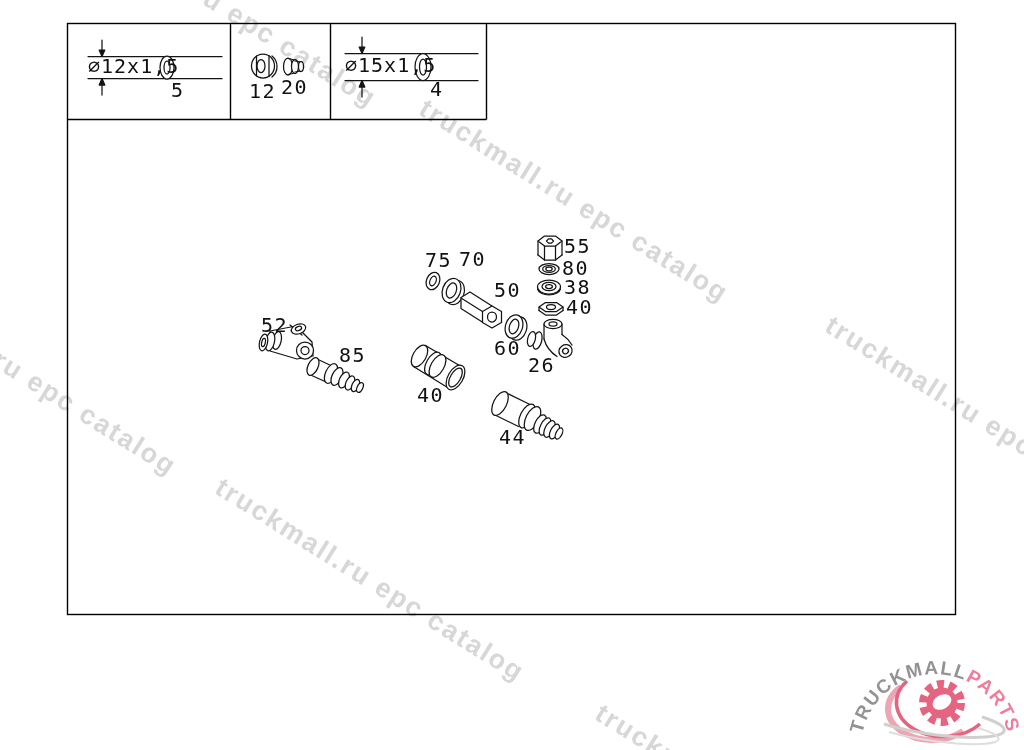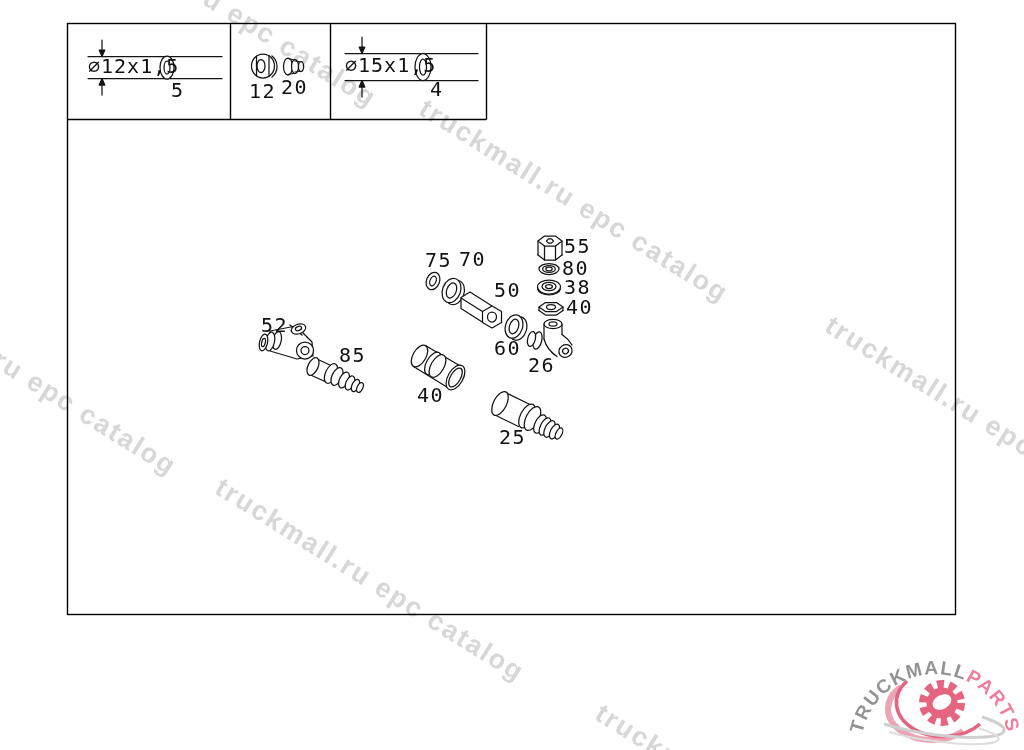--- a/index.html
+++ b/index.html
@@ -212,21 +212,21 @@
   <span class="plabel" style="left:494px;top:283px">50</span>
   <span class="plabel" style="left:494px;top:341px">60</span>
   <span class="plabel" style="left:564px;top:239px">55</span>
   <span class="plabel" style="left:562px;top:261px">80</span>
   <span class="plabel" style="left:564px;top:280px">38</span>
   <span class="plabel" style="left:566px;top:300px">40</span>
   <span class="plabel" style="left:528px;top:358px">26</span>
   <span class="plabel" style="left:261px;top:318px">52</span>
   <span class="plabel" style="left:339px;top:348px">85</span>
   <span class="plabel" style="left:417px;top:388px">40</span>
-  <span class="plabel" style="left:499px;top:430px">25</span>
+  <span class="plabel" style="left:499px;top:430px">44</span>
 
   <svg class="logo" width="176" height="102" viewBox="0 0 176 102">
     <defs>
       <path id="logo-arc" d="M 14 88 A 74 74 0 0 1 160 88" fill="none"></path>
     </defs>
     <path d="M901,687 A44,31 0 0 0 963,731" transform="translate(-848,-648)" stroke="#eda4b4" stroke-width="6" fill="none"></path>
     <path d="M907,681 A47,34 0 0 0 980,724" transform="translate(-848,-648)" stroke="#e5647f" stroke-width="3.5" fill="none"></path>
     <g transform="translate(-848,-648)">
       <circle cx="942" cy="703" r="19" fill="none" stroke="#e5647f" stroke-width="8" stroke-dasharray="7 5"></circle>
       <circle cx="942" cy="703" r="15.5" fill="#e5647f"></circle>

